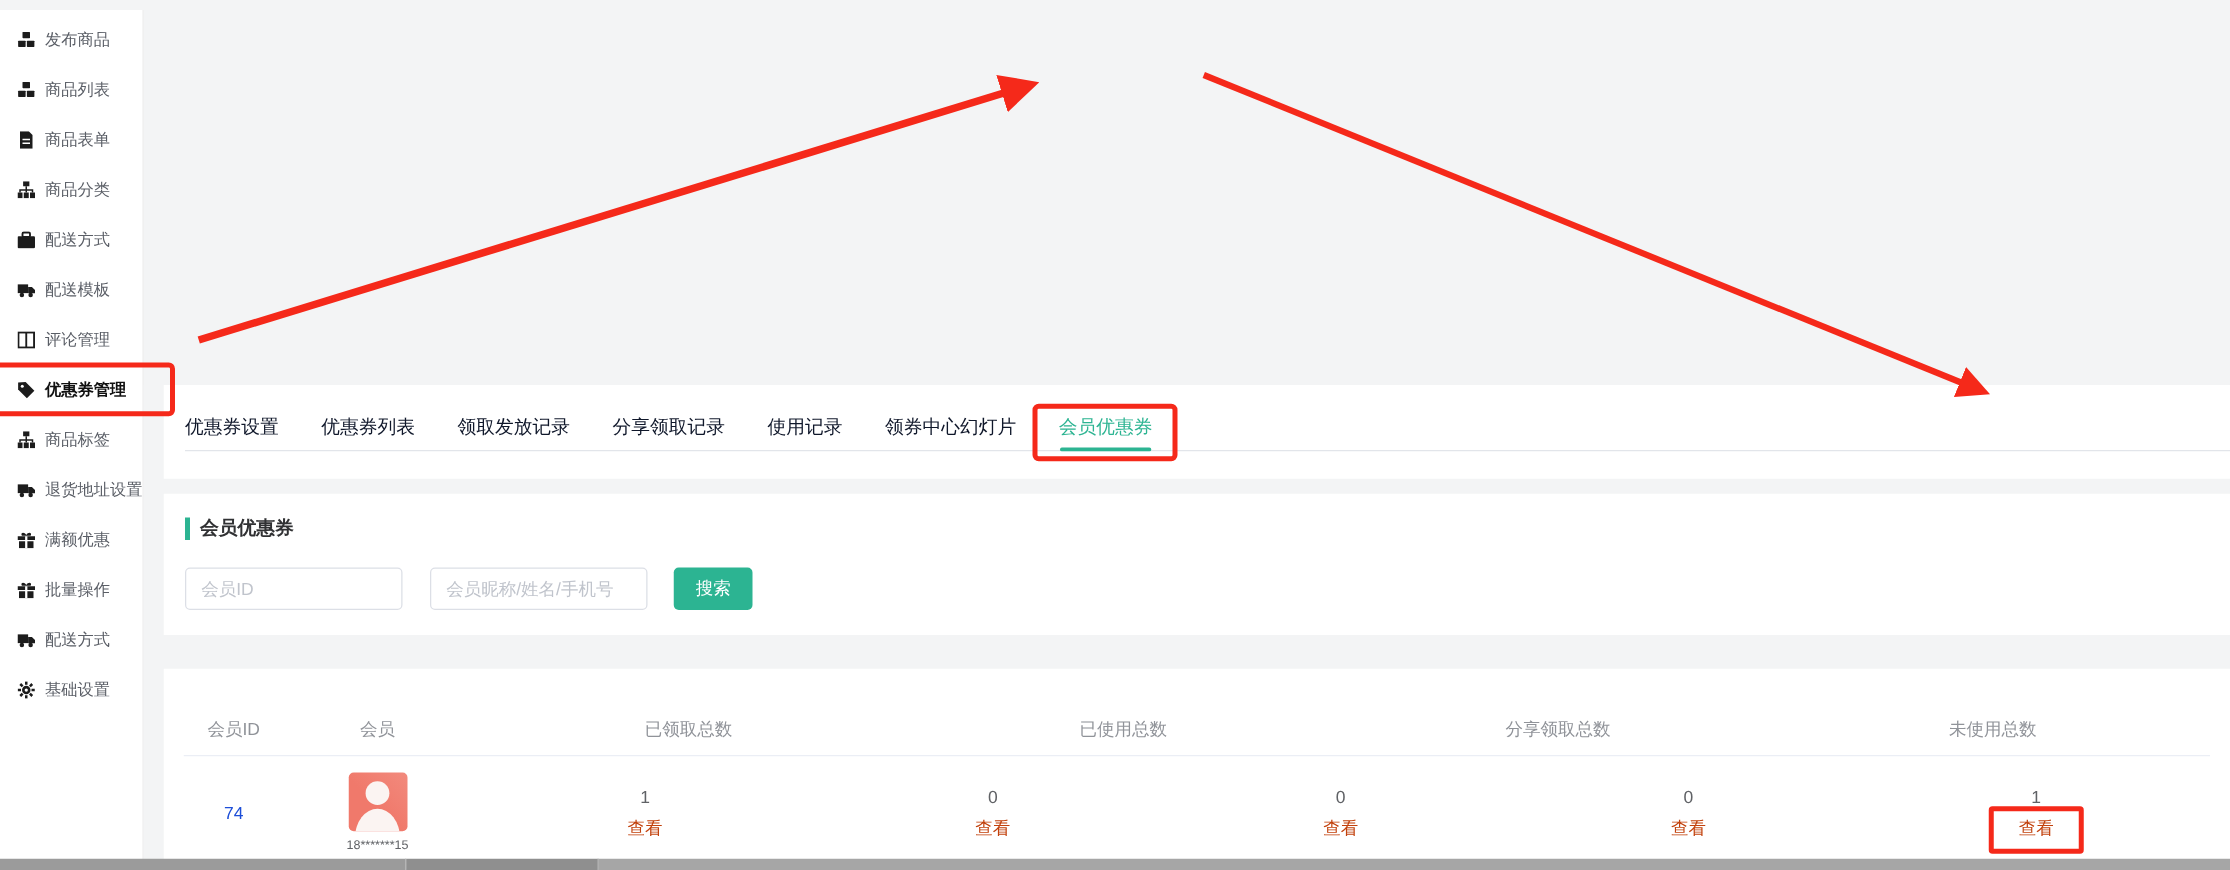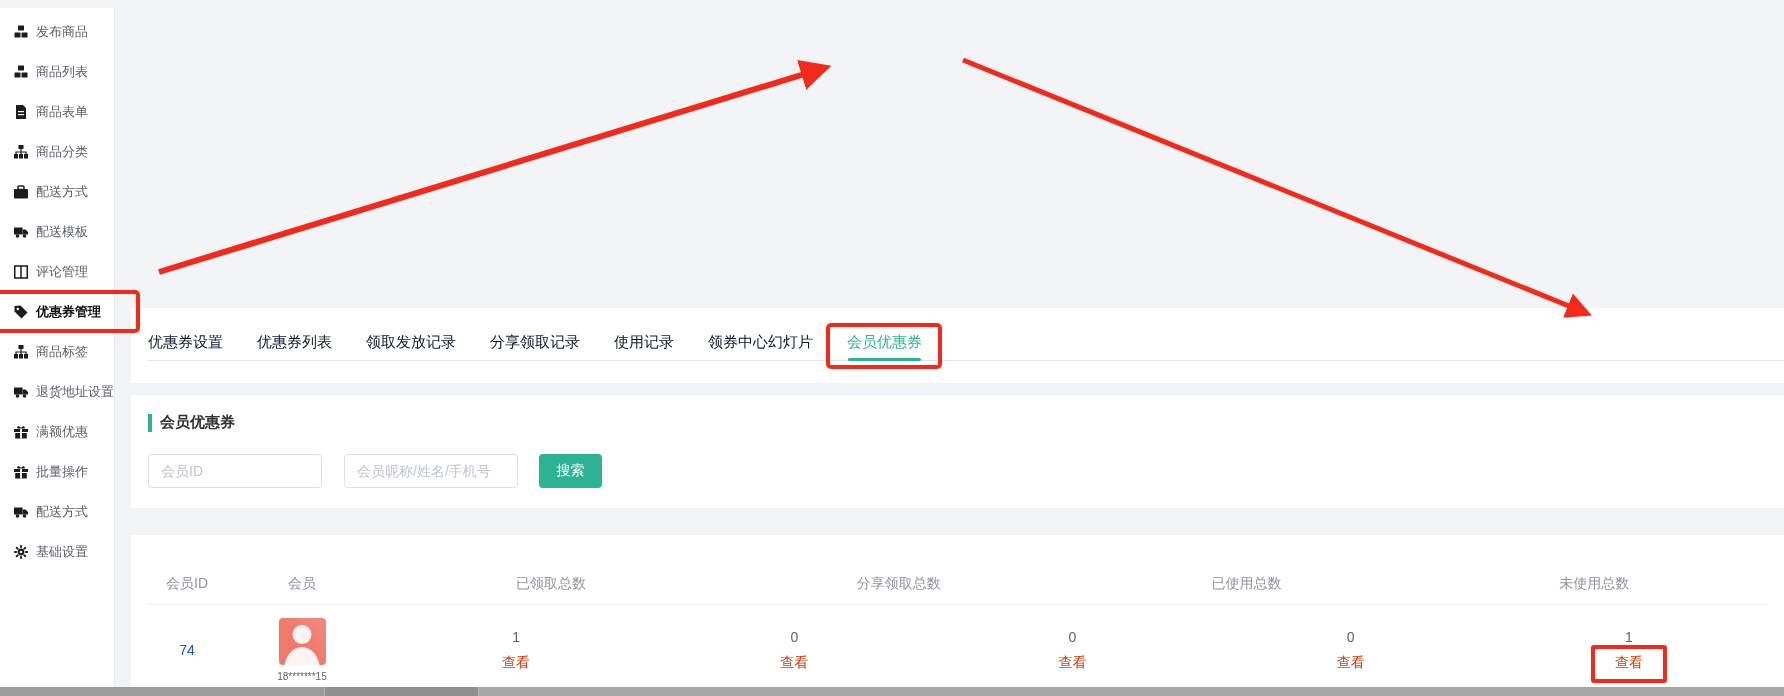--- a/index.html
+++ b/index.html
@@ -264,22 +264,22 @@
         <input class="inp" type="text" placeholder="会员昵称/姓名/手机号" style="">
         <button class="btn-search">搜索</button>
       </div>
     </div>
 
     <div class="table-panel panel">
       <div class="thead">
         <div class="c c1">会员ID</div>
         <div class="c c2">会员</div>
         <div class="c c3">已领取总数</div>
+        <div class="c c3">已使用总数</div>
         <div class="c c3">分享领取总数</div>
-        <div class="c c3">已使用总数</div>
         <div class="c c3">未使用总数</div>
       </div>
 
       <div class="trow">
         <div class="c c1 cell-id">74</div>
         <div class="c c2">
           <div class="avatar">
             <span class="head"></span>
             <span class="bodyshape"></span>
           </div>

